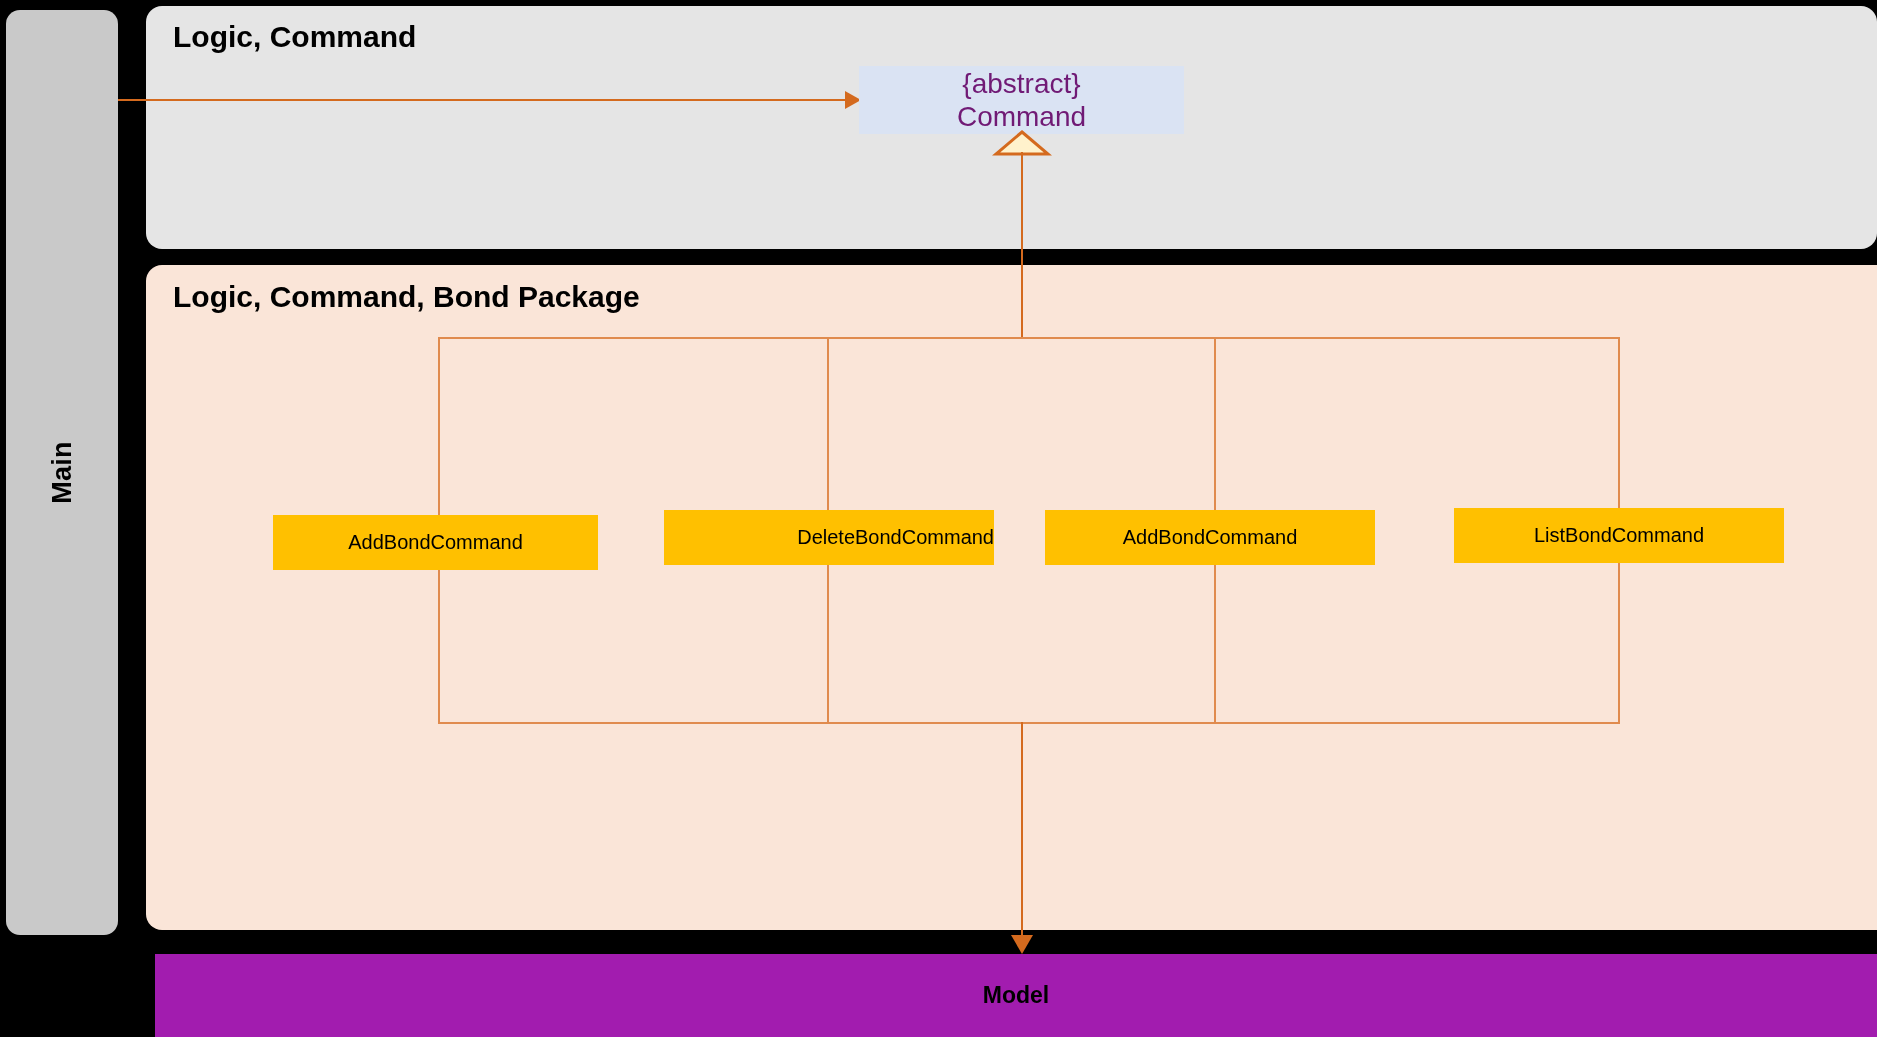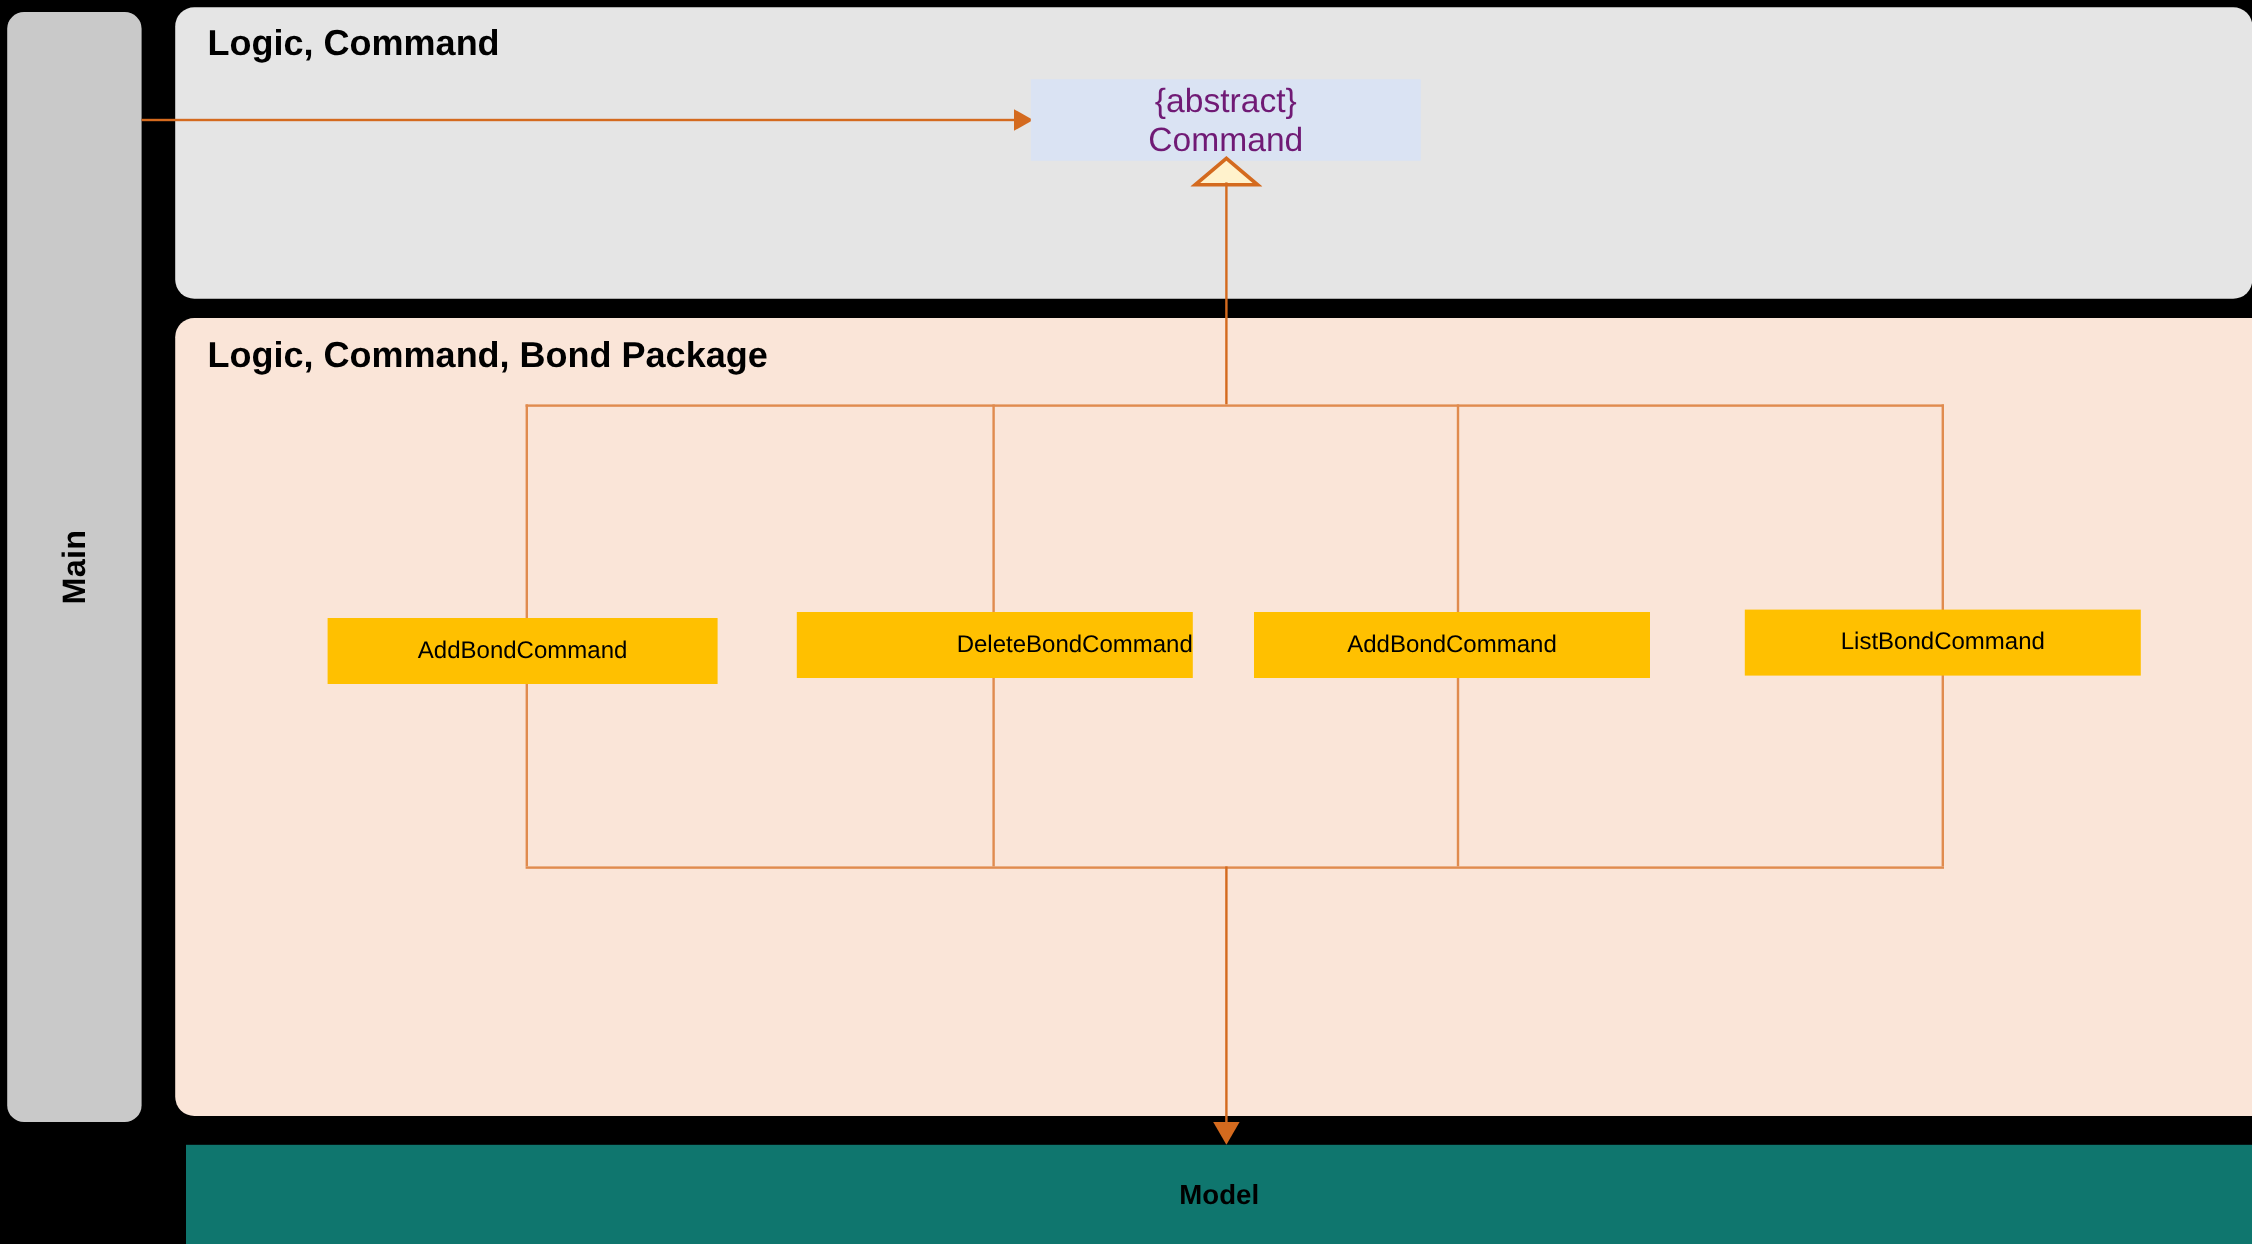--- a/index.html
+++ b/index.html
@@ -84,21 +84,21 @@
     color: #000000;
   }
 
   
   #model-box {
     position: absolute;
     left: 155px;
     top: 954px;
     width: 1722px;
     height: 83px;
-    background: #0f766e;
+    background: #a21caf;
     display: flex;
     align-items: center;
     justify-content: center;
     text-align: right;
   }
   #model-label {
     font-size: 23px;
     font-weight: bold;
     color: #000000;
   }

